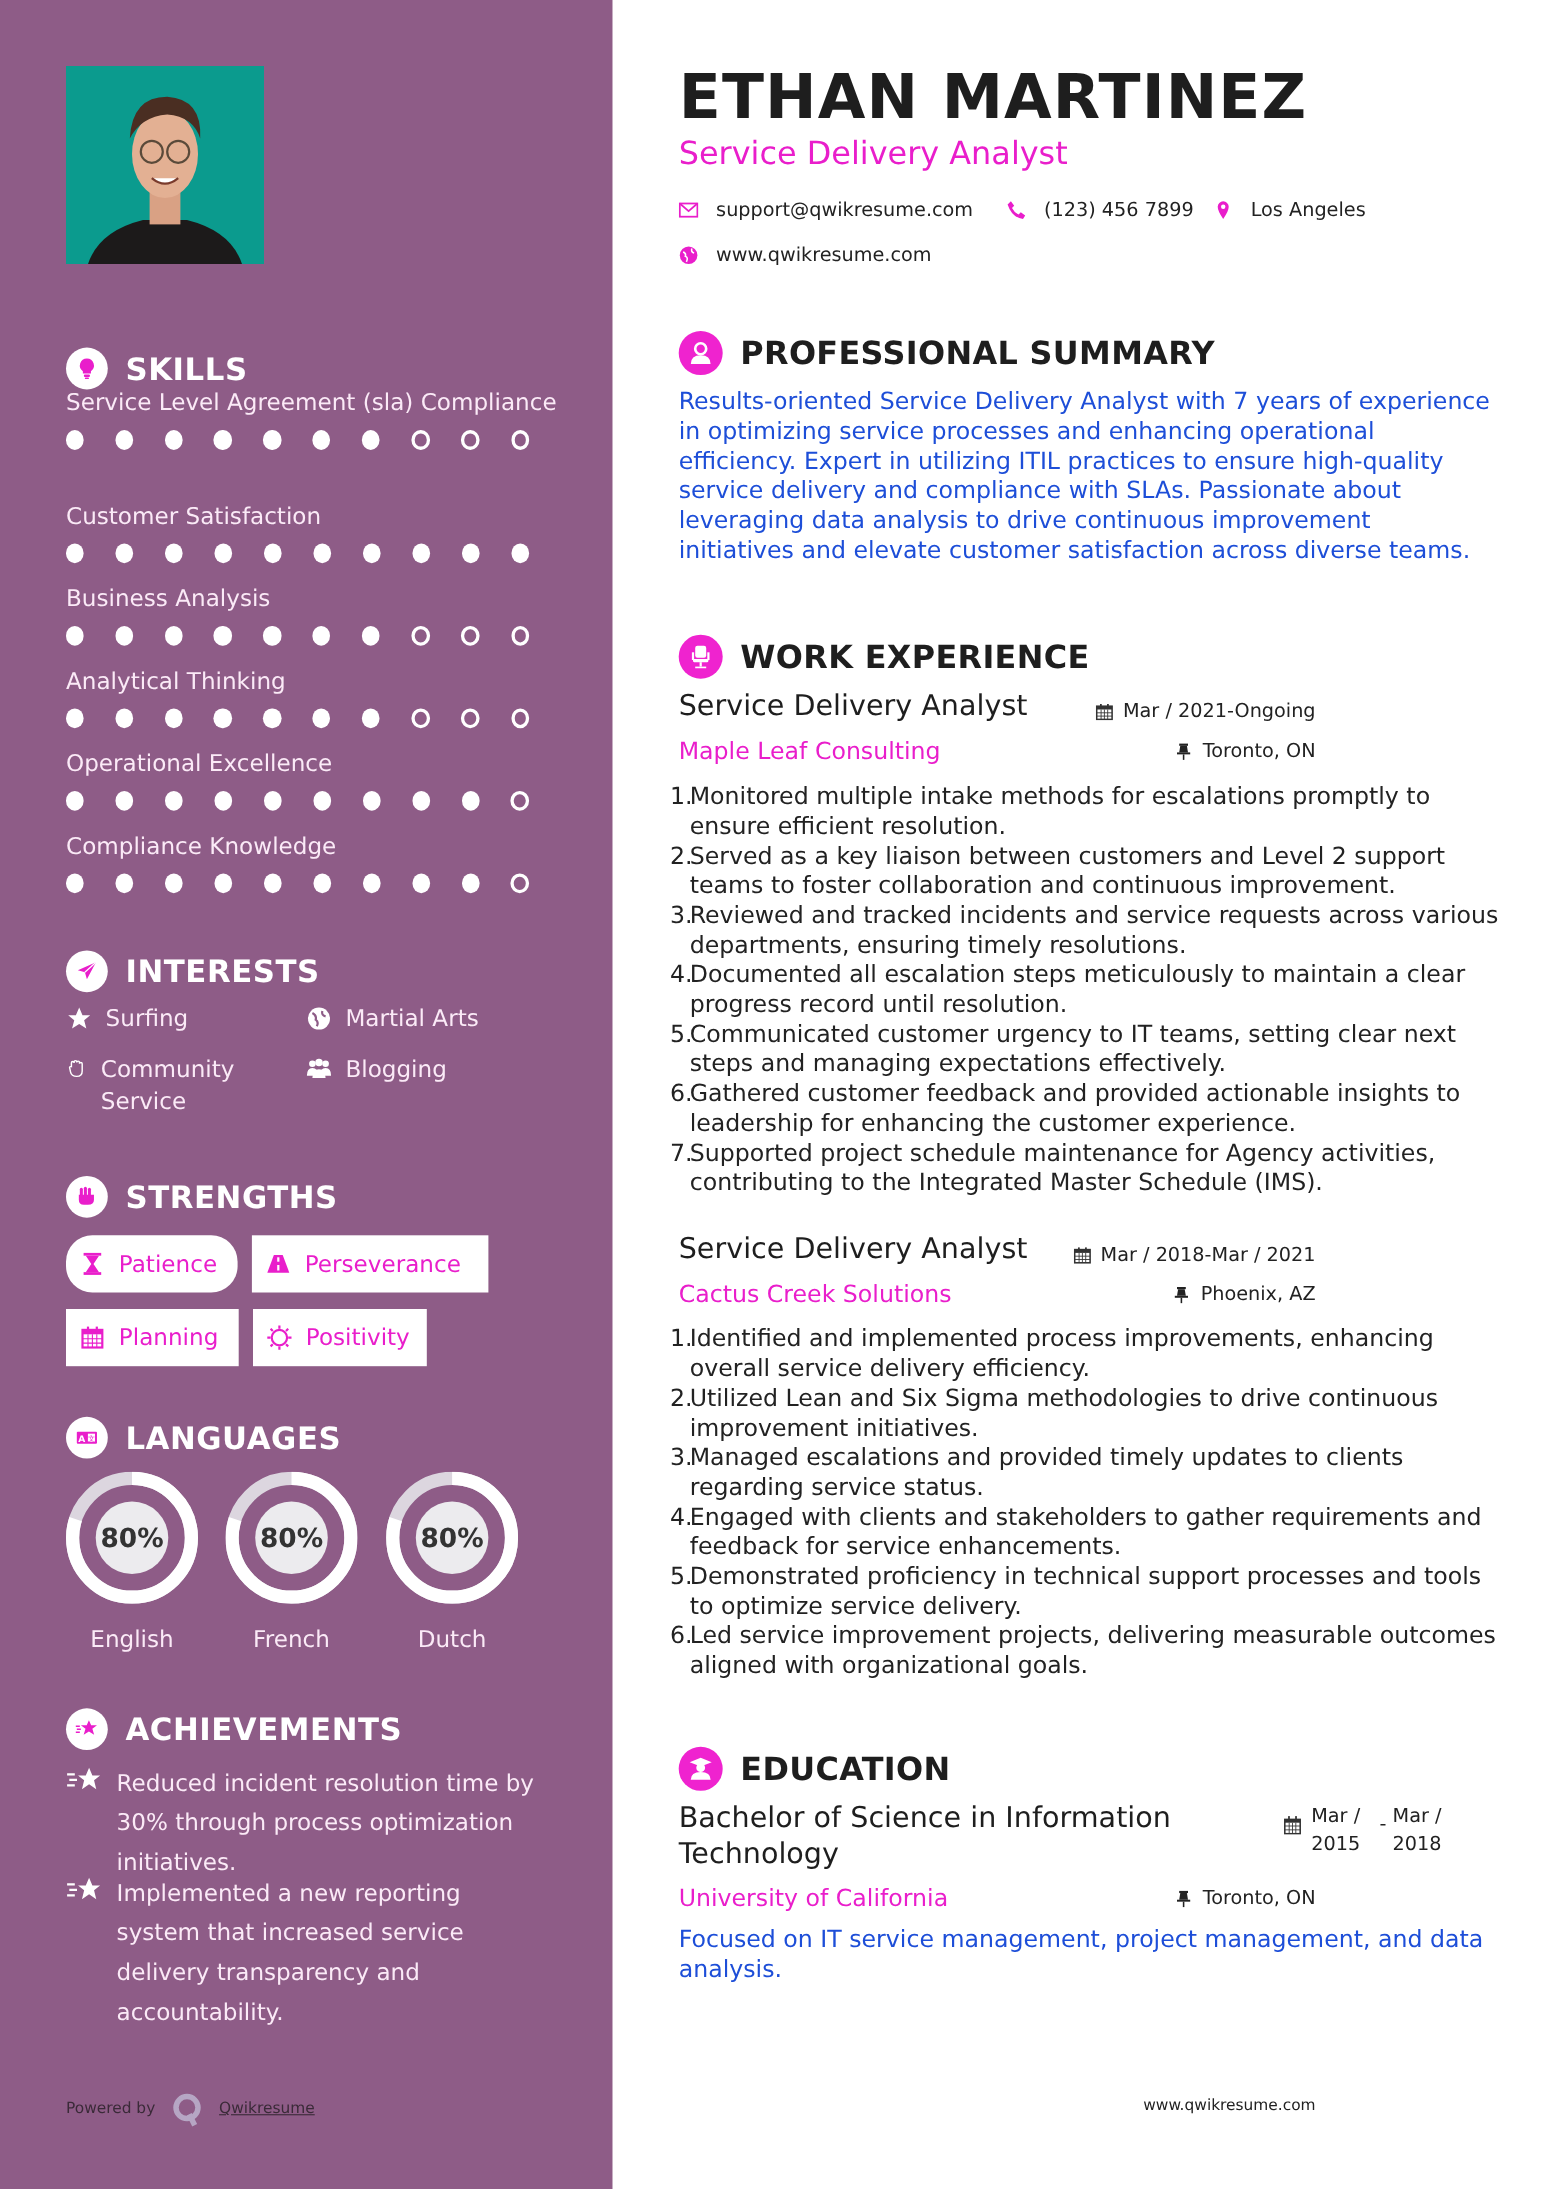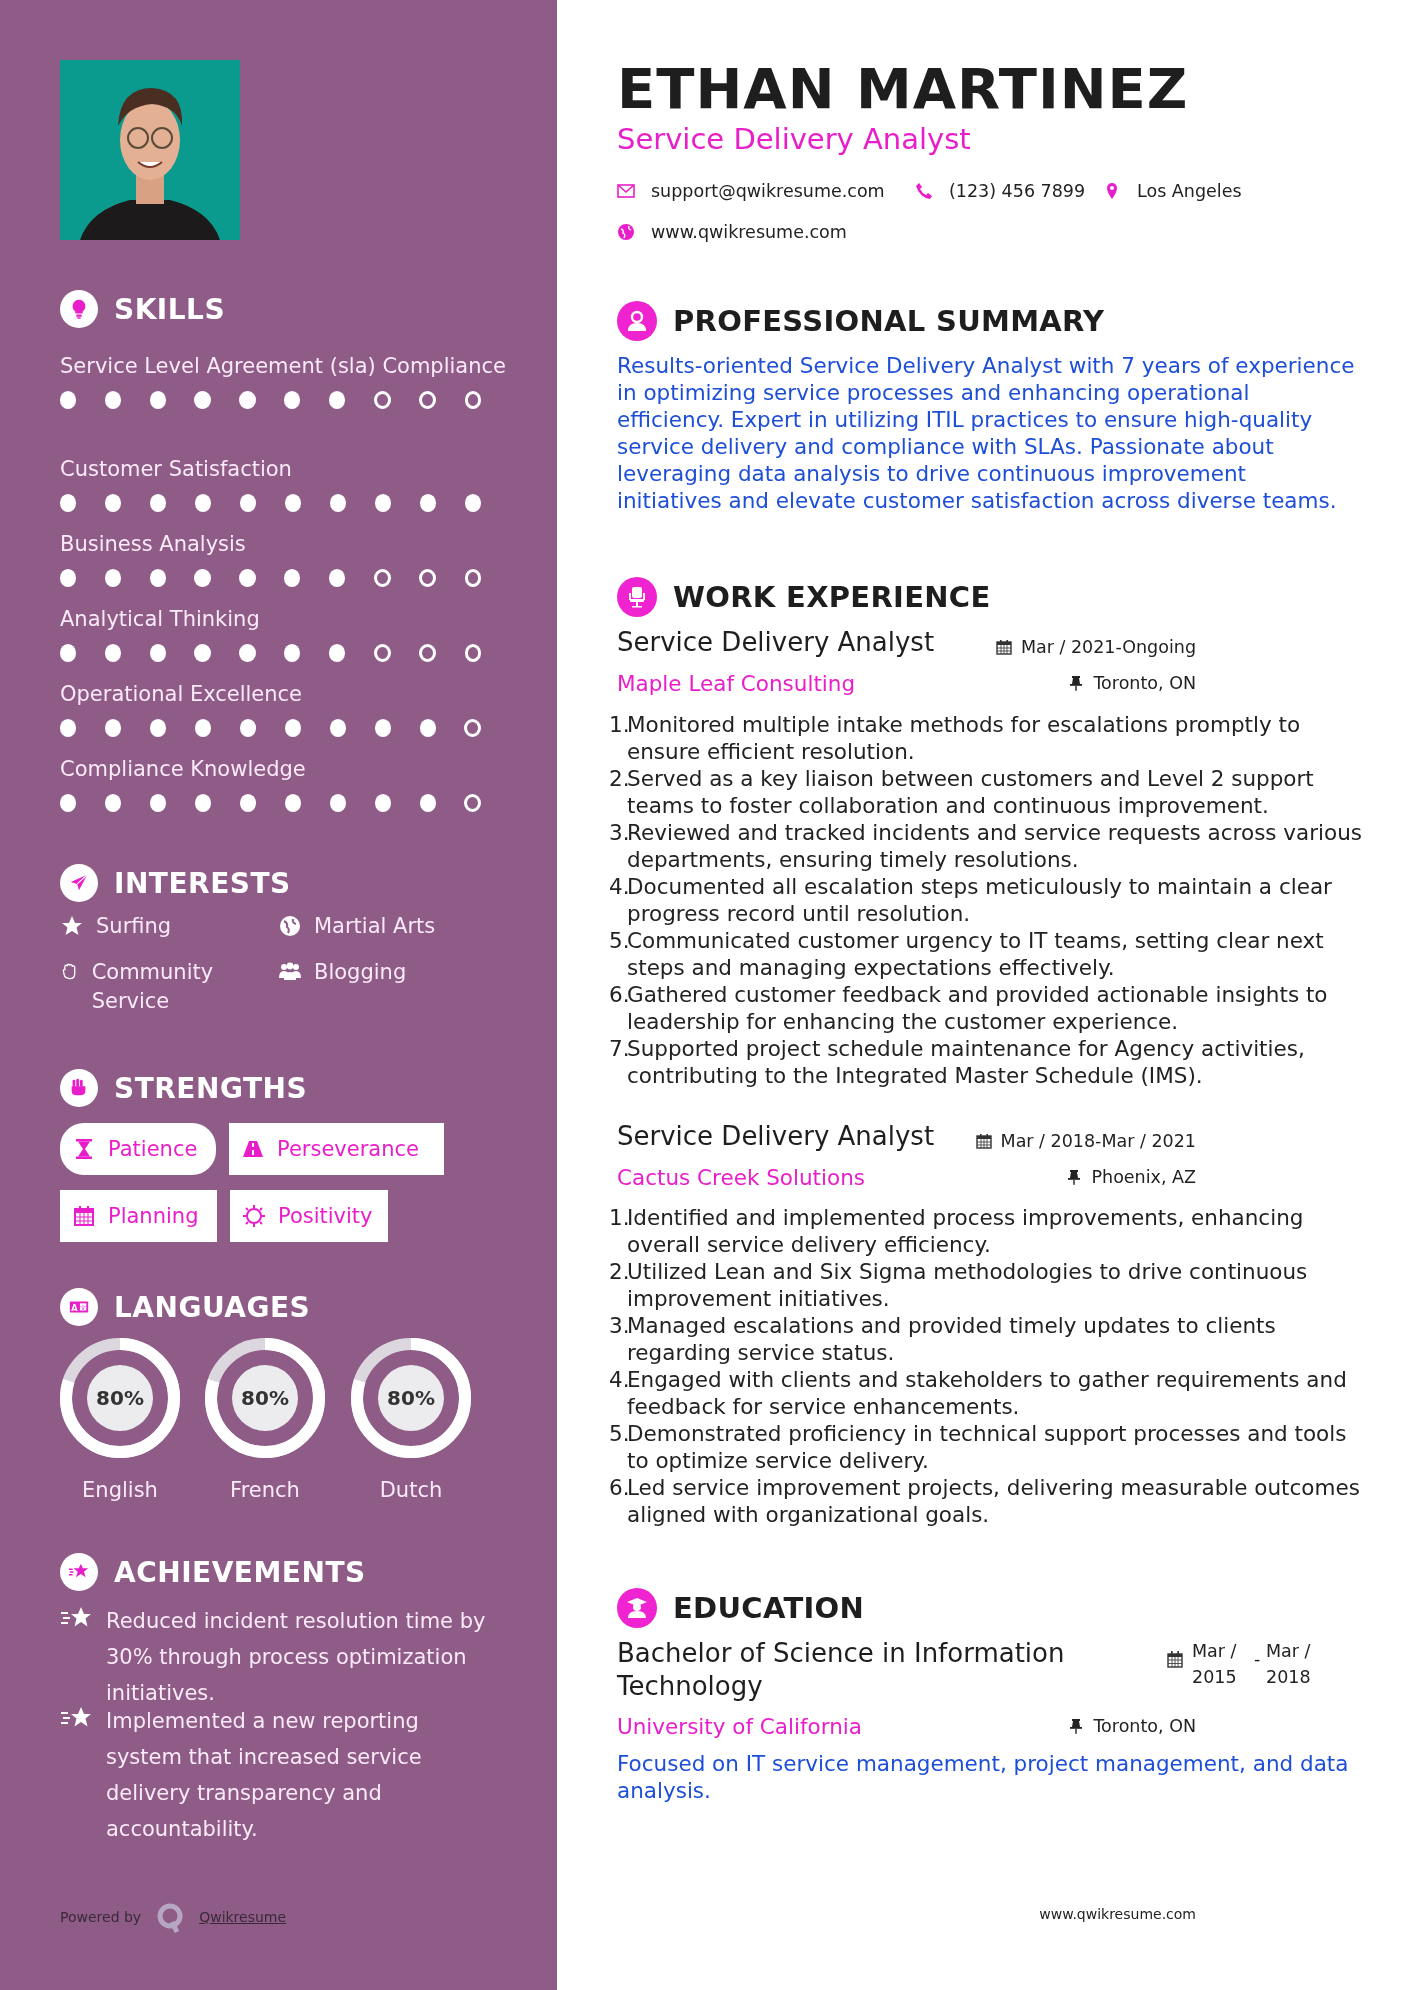--- a/index.html
+++ b/index.html
@@ -31,21 +31,21 @@
   .interest .ii { width: 24px; height: 24px; margin-right: 12px; margin-top: 2px; }
 
   
   .chip { position: absolute; height: 52px; background: #fff; display: flex; align-items: center; padding: 0 12px; color: #e91ecb; font-size: 21px; }
   .chip .ci { width: 24px; height: 24px; margin-right: 12px; }
 
   
   .lang { position: absolute; width: 120px; text-align: center; }
   .ring { width: 120px; height: 120px; position: relative; }
   .ring svg { width: 120px; height: 120px; }
-  .ring .pct { position: absolute; left: 0; top: 0; width: 120px; height: 120px; display: flex; align-items: center; justify-content: center; font-weight: bold; font-size: 20px; color: #333; }
+  .ring .pct { position: absolute; left: 0; top: 0; width: 120px; height: 120px; display: flex; align-items: center; justify-content: center; font-weight: bold; font-size: 24px; color: #333; }
   .lang .lnm { margin-top: 20px; font-size: 21px; color: #fbeaf7; }
 
   
   .ach { position: absolute; left: 60px; width: 440px; display: flex; align-items: flex-start; }
   .ach .ai { width: 34px; height: 28px; margin-right: 12px; margin-top: 2px; flex: 0 0 auto; }
   .ach .at { font-size: 21px; line-height: 36px; color: #fbeaf7; }
 
   
   .powered { position: absolute; left: 60px; top: 1900px; display: flex; align-items: center; font-size: 14px; color: #3a2a38; }
   .powered .q { width: 30px; height: 34px; margin: 0 14px 0 14px; }
@@ -91,21 +91,21 @@
       <path d="M20 180 Q30 150 70 140 L110 140 Q150 150 160 180 Z" fill="#1c1a1a"></path>
       <rect x="76" y="110" width="28" height="34" fill="#d9a184"></rect>
       <ellipse cx="90" cy="80" rx="30" ry="40" fill="#e3b093"></ellipse>
       <path d="M58 66 Q60 28 92 28 Q124 30 122 66 Q116 46 92 44 Q68 46 58 66 Z" fill="#4a2e22"></path>
       <circle cx="78" cy="78" r="10" fill="none" stroke="#5a4a3a" stroke-width="2"></circle>
       <circle cx="102" cy="78" r="10" fill="none" stroke="#5a4a3a" stroke-width="2"></circle>
       <path d="M78 102 Q90 112 102 102" fill="#fff" stroke="#7a3b2c" stroke-width="2"></path>
     </svg>
   </div>
 
-  <div class="s-head" style="top:290px;">
+  <div class="s-head" style="top:316px;">
     <div class="ic">
       <svg viewBox="0 0 24 24">
           <path d="M12 2a7 7 0 0 0-4 12.7V17h8v-2.3A7 7 0 0 0 12 2z" fill="#e91ecb"></path>
           <rect x="9" y="18" width="6" height="2.5" rx="1" fill="#e91ecb"></rect>
           <rect x="10" y="21" width="4" height="1.5" rx=".7" fill="#e91ecb"></rect>
         </svg>
     </div>
     <span class="tt">SKILLS</span>
   </div>
 

